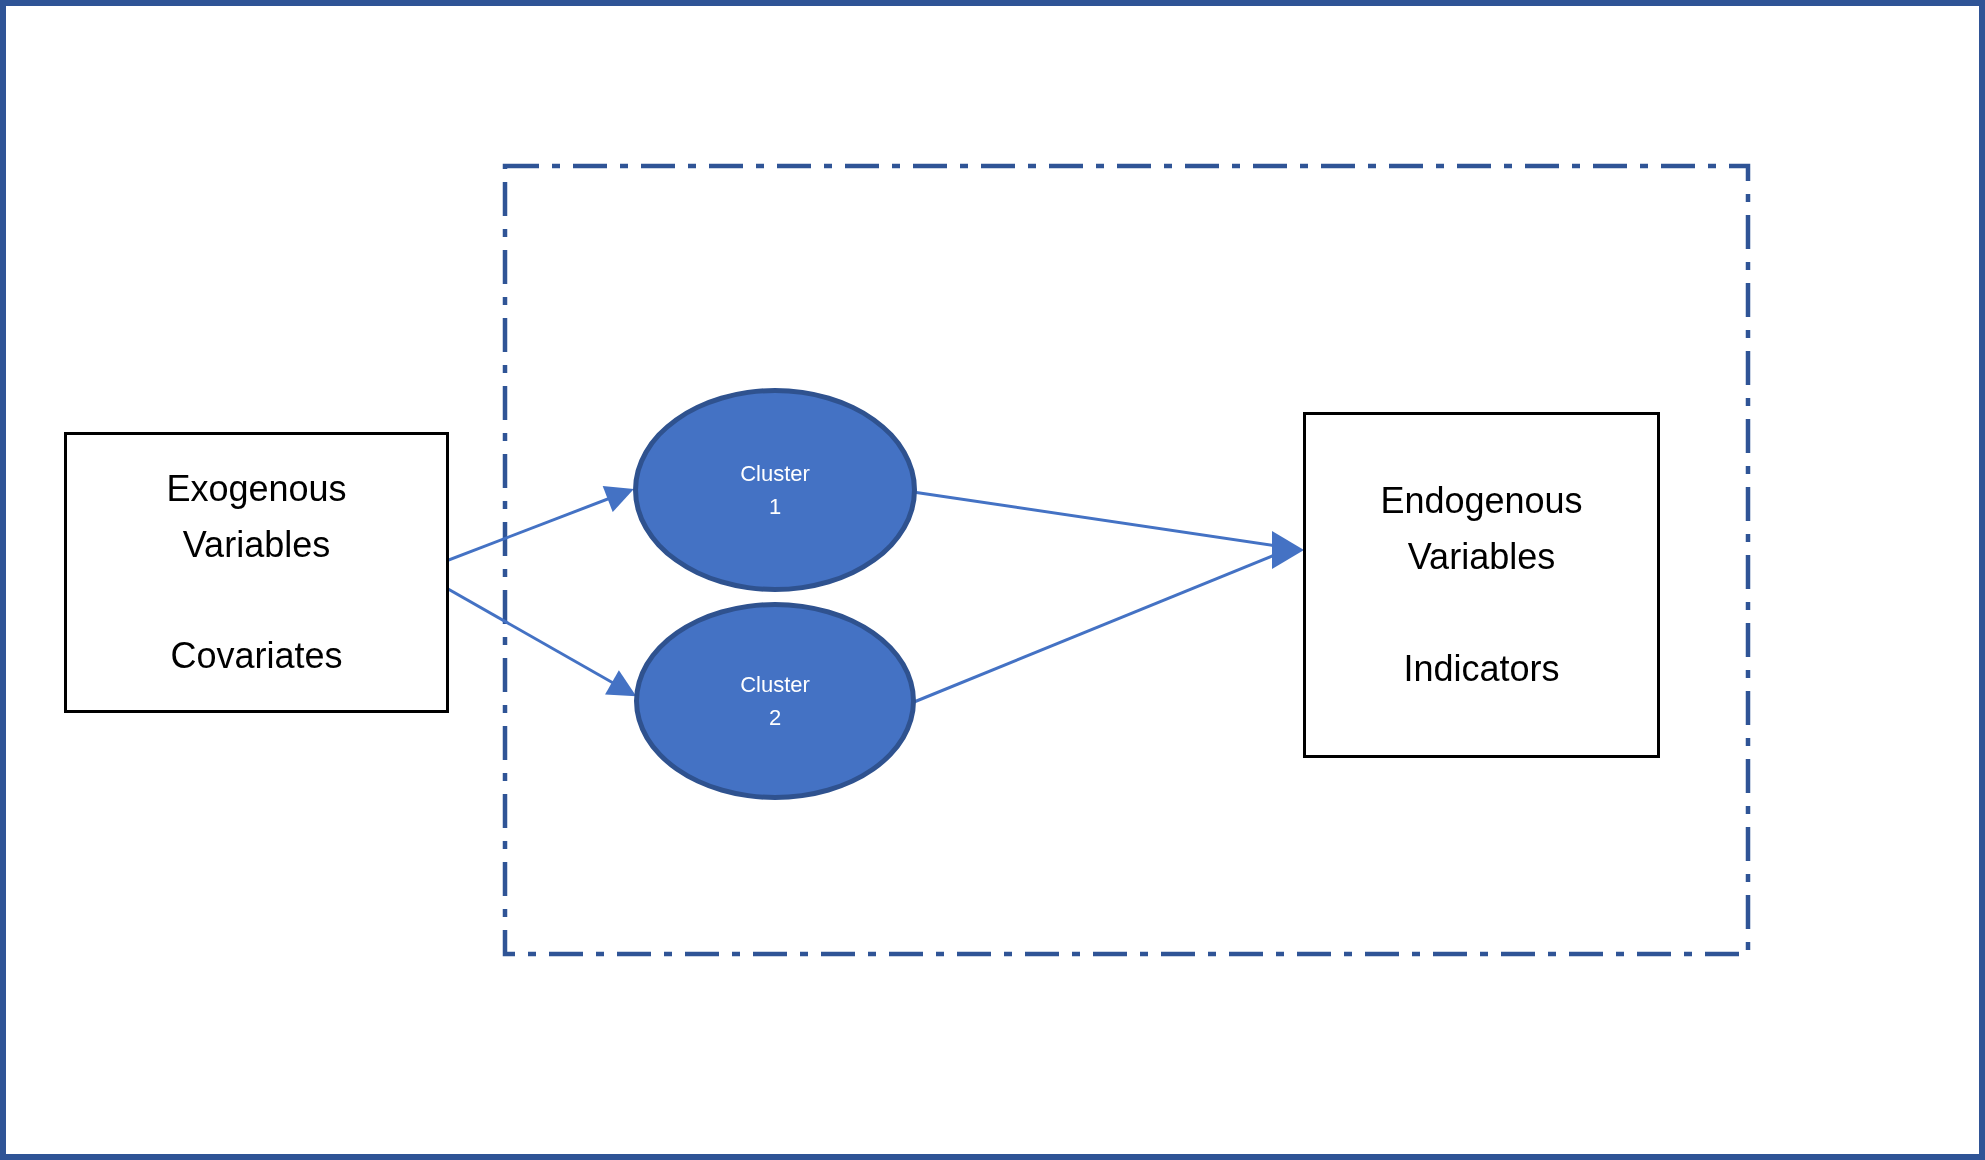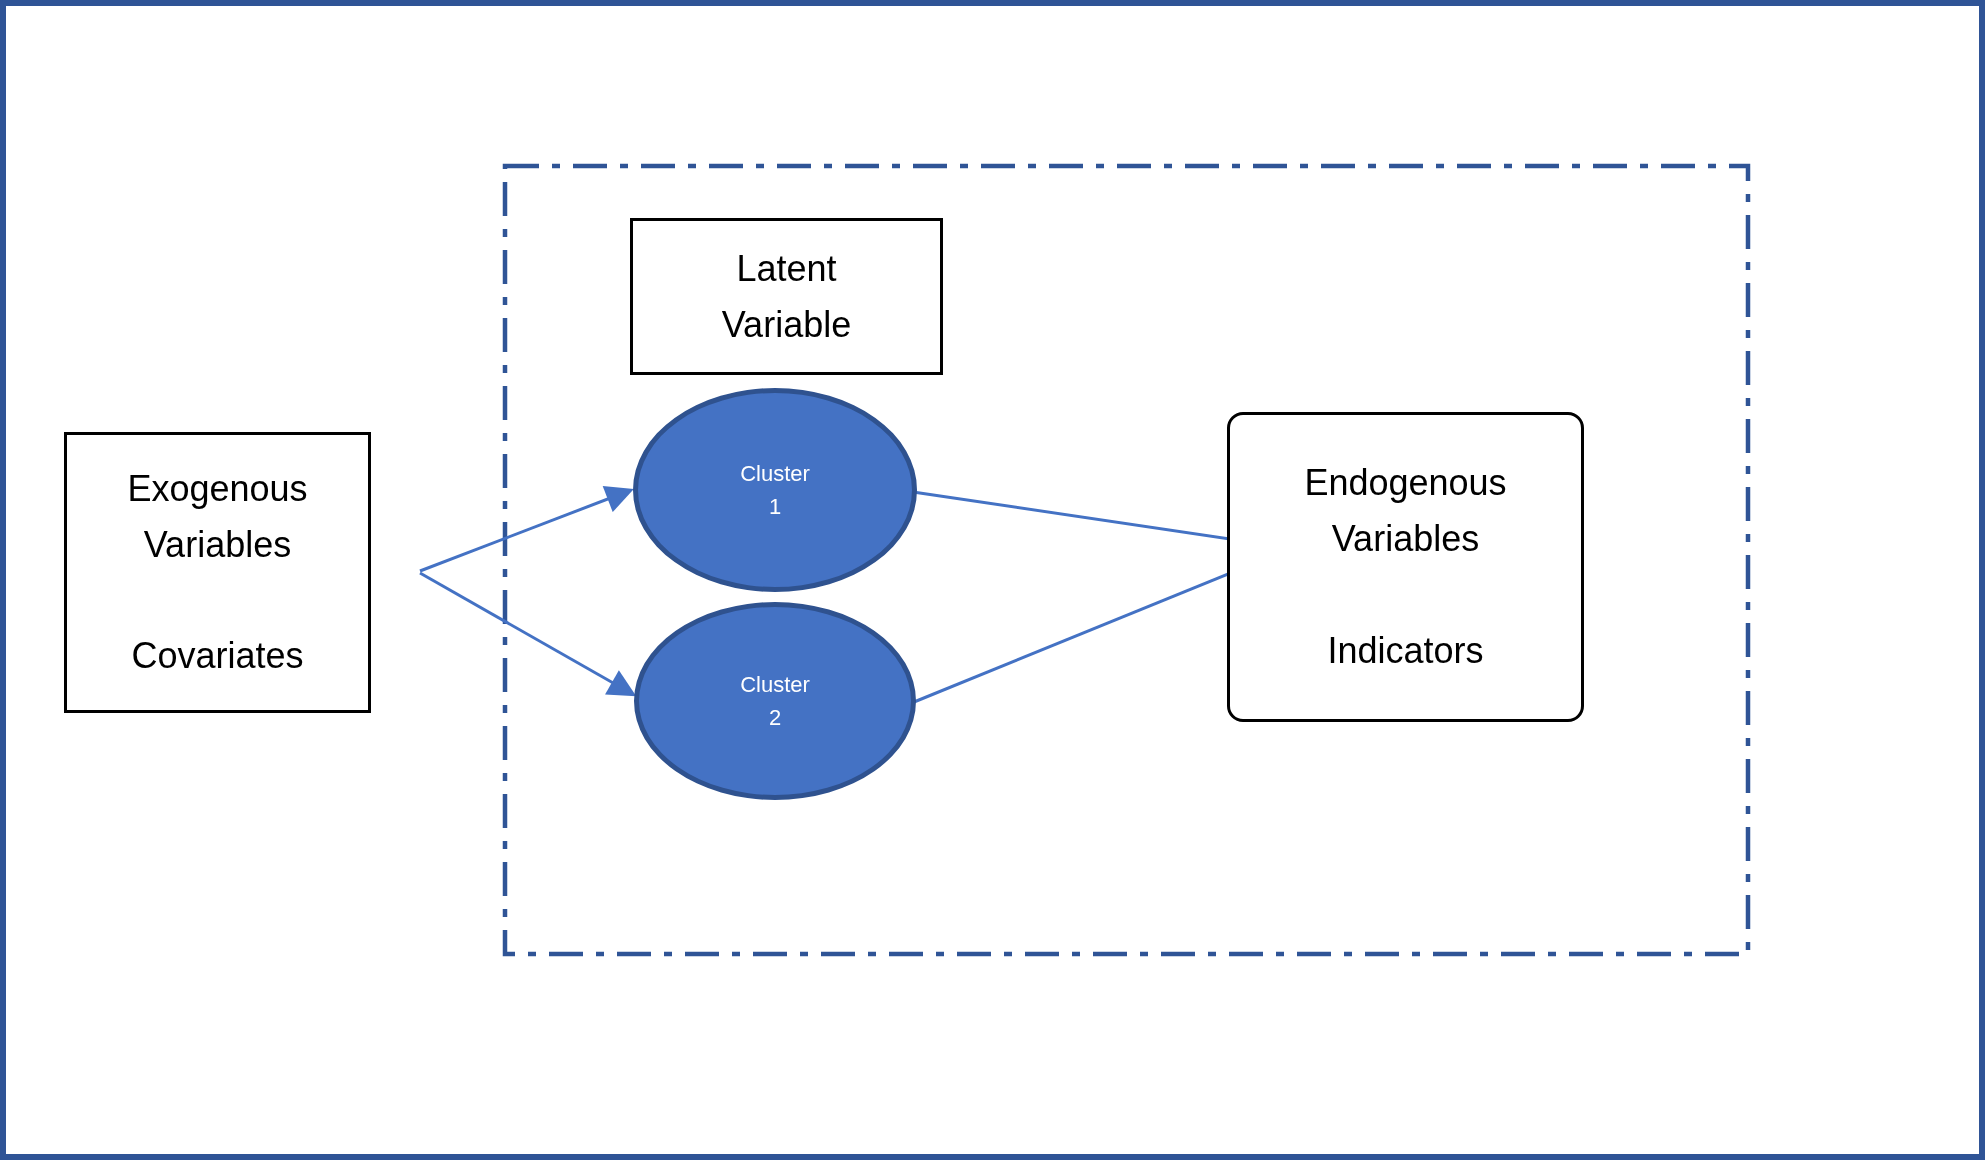--- a/index.html
+++ b/index.html
@@ -84,42 +84,38 @@
     <rect class="dashed-region" x="505" y="166" width="1243" height="788"></rect>
 
     <line class="edge" x1="420" y1="571" x2="626" y2="492" marker-end="url(#ah)"></line>
     <line class="edge" x1="420" y1="573" x2="629" y2="692" marker-end="url(#ah)"></line>
 
     <line class="edge" x1="913" y1="492" x2="1277" y2="546"></line>
     <line class="edge" x1="914" y1="702" x2="1277" y2="554"></line>
     <polygon class="arrow-head" points="1272,531 1304,550 1272,569"></polygon>
   </svg>
 
-  <div class="node rect-node" style="left:64px; top:432px; width:307px; height:281px;">
+  <div class="node rect-node" style="left:64px; top:432px; width:385px; height:281px;">
     <span>Exogenous
 Variables
 
 Covariates</span>
   </div>
 
-  <div class="node rect-node" style="left:630px; top:218px; width:313px; height:157px;">
-    <span>Latent
-Variable</span>
-  </div>
 
   <div class="node ellipse-node" style="left:633px; top:388px; width:284px; height:204px;">
     <span>Cluster
 1</span>
   </div>
 
   <div class="node ellipse-node" style="left:634px; top:602px; width:282px; height:198px;">
     <span>Cluster
 2</span>
   </div>
 
-  <div class="node rect-node" style="left:1227px; top:412px; width:357px; height:310px;border-radius:16px;">
+  <div class="node rect-node" style="left:1303px; top:412px; width:357px; height:346px;">
     <span>Endogenous
 Variables
 
 Indicators</span>
   </div>
 
 </div>
 
 </body></html>

